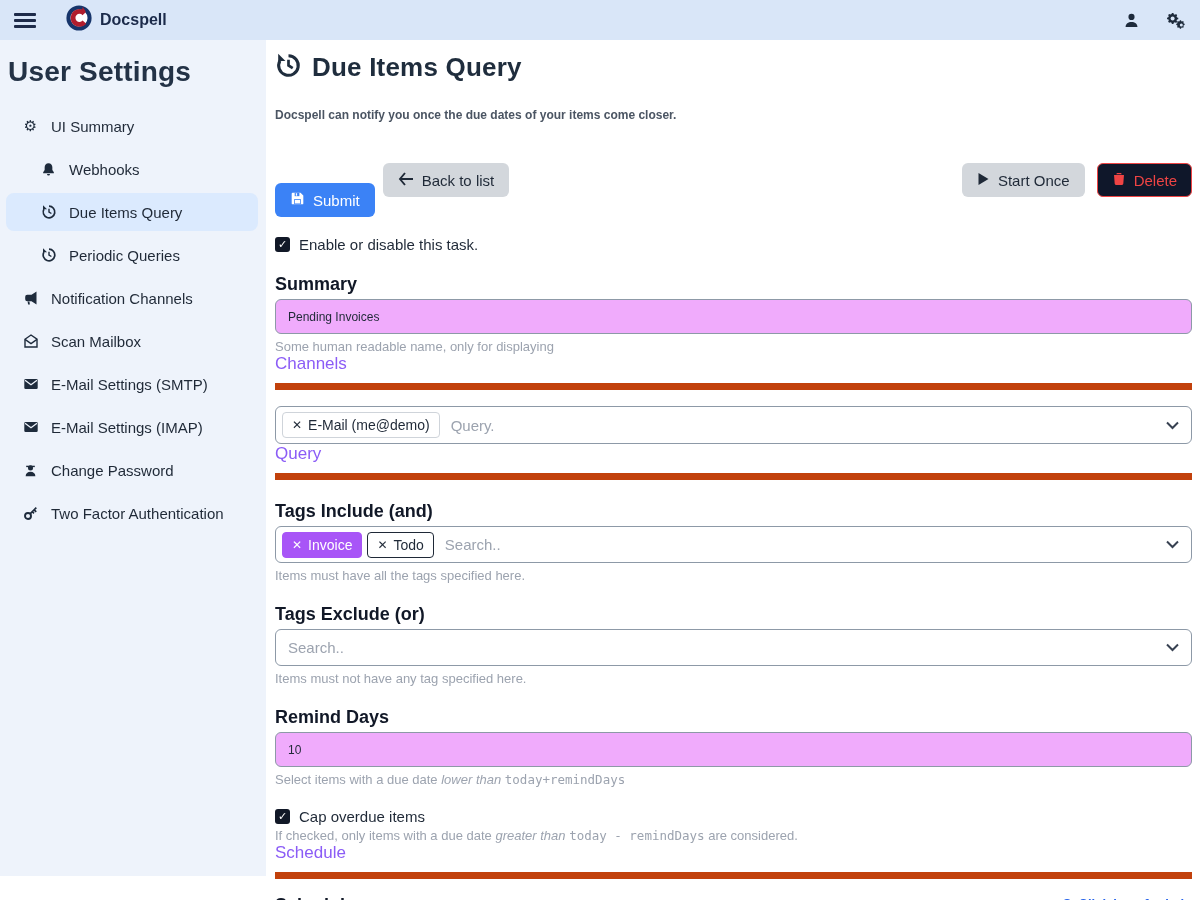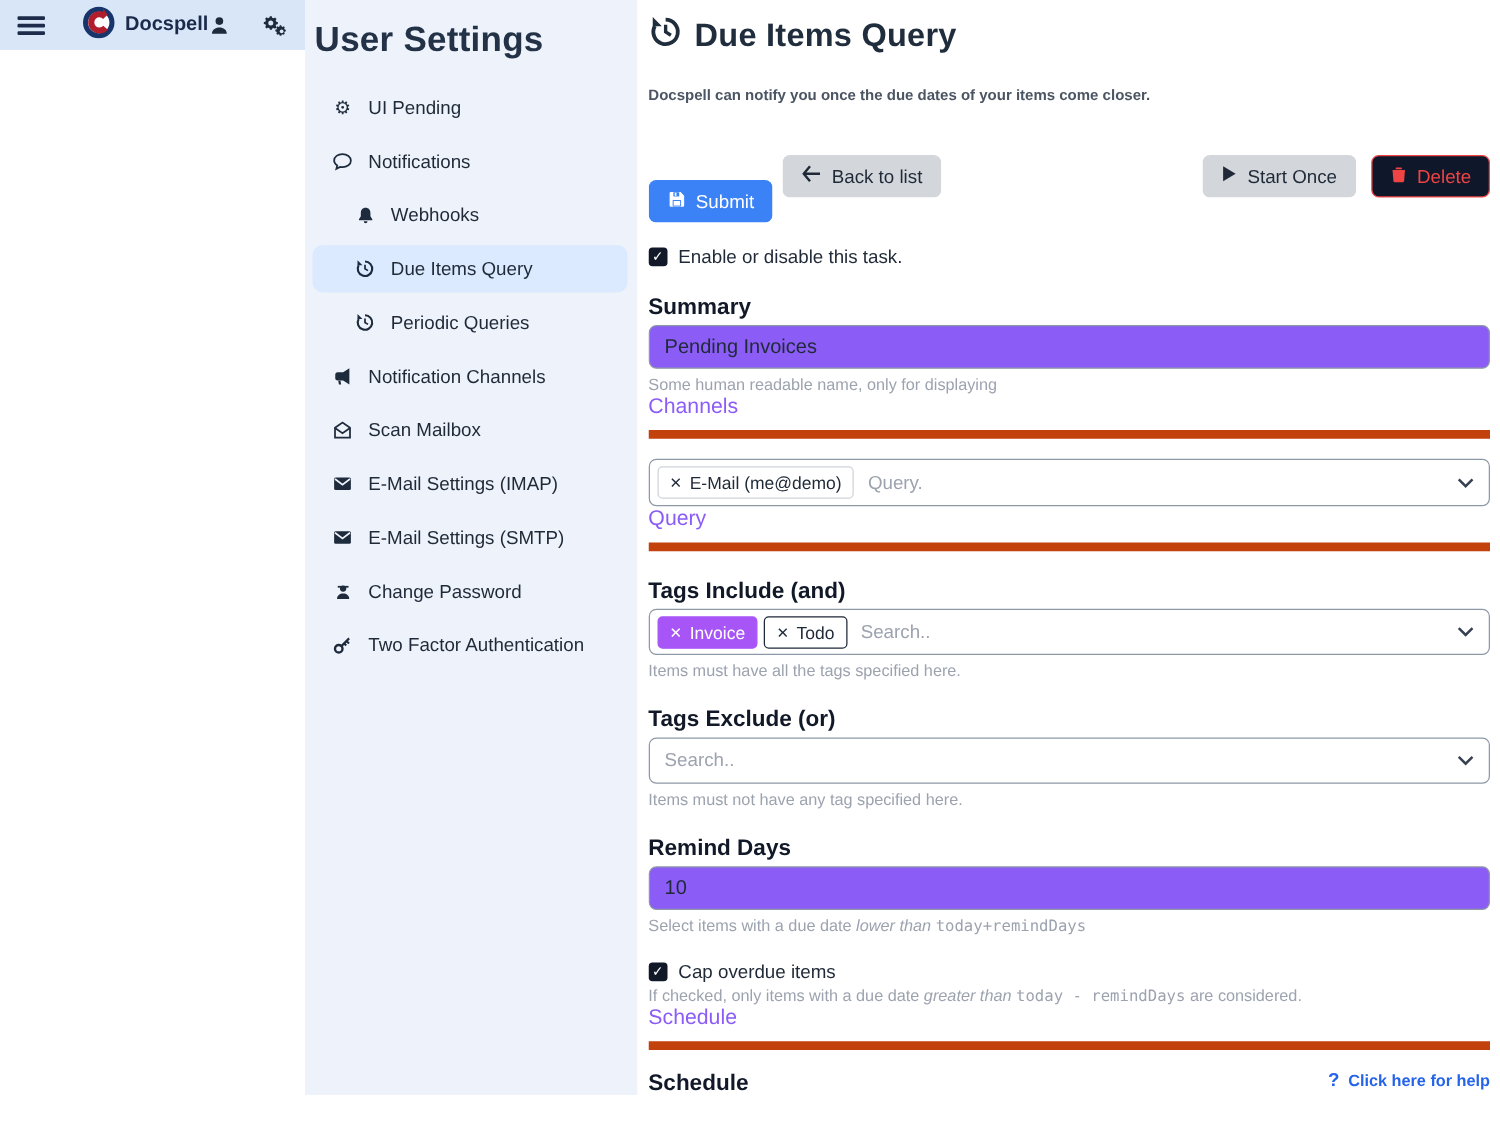--- a/index.html
+++ b/index.html
@@ -1,18 +1,18 @@
 <!DOCTYPE html>
 <html><head>
 <meta charset="utf-8">
 <style>
   * { margin:0; padding:0; box-sizing:border-box; }
   html,body { width:1200px; height:900px; overflow:hidden; background:#fff;
     font-family:"Liberation Sans","DejaVu Sans",sans-serif; color:#1f2937; }
-  .page { width:1200px; height:876px; display:flex; flex-direction:row; }
+  .page { width:1200px; height:876px; display:flex; flex-direction:column; }
 
   
   .navbar { height:40px; background:#d9e6f8; display:flex; align-items:center;
     flex:0 0 40px; padding:0 14px; }
   .hamburger { width:22px; display:flex; flex-direction:column; gap:3px; cursor:pointer; }
   .hamburger span { display:block; height:3px; background:#1e2b4a; border-radius:1px; }
   .brand { display:flex; align-items:center; gap:8px; margin-left:30px; }
   .brand-name { font-weight:bold; font-size:16px; color:#1b2a4a; }
   .nav-right { margin-left:auto; display:flex; align-items:center; gap:26px; }
   .nav-icon { color:#1e2b3c; display:flex; align-items:center; cursor:pointer; }
@@ -43,21 +43,21 @@
   .btn-gray { background:#d3d7dc; color:#1f2937; }
   .btn-danger { background:#0f172a; color:#ef4444; border-color:#ef4444; }
   .btn-right { margin-left:auto; display:flex; gap:12px; }
 
   .check-row { margin-top:19px; display:flex; align-items:center; gap:9px; font-size:15px; color:#1f2937; }
   .checkbox { width:15px; height:15px; background:#111827; border-radius:3px; color:#fff;
     font-size:11px; line-height:15px; text-align:center; cursor:pointer; font-family:"DejaVu Sans",sans-serif; }
 
   .field-label { margin-top:21px; font-size:18px; font-weight:bold; color:#111827; }
   .text-input { margin-top:4px; width:100%; height:35px; border:1px solid #8d99a7; border-radius:6px;
-    font-size:16px; padding:4px 12px; color:#1f2937; background:#8b5cf6;
+    font-size:12px; padding:4px 12px; color:#1f2937; background:#f0abfc;
     font-family:"Liberation Sans","DejaVu Sans",sans-serif; }
   .hint { margin-top:5px; font-size:13px; color:#9ca3af; }
   .hint i { font-style:italic; }
   .hint code { font-family:"DejaVu Sans Mono","Liberation Mono",monospace; font-size:12.5px; }
 
   .section-h { font-size:17px; color:#8b5cf6; padding-bottom:9px;
     border-bottom:7px solid #c2410c; }
 
   .multiselect { margin-top:16px; display:flex; align-items:center; height:38px;
     border:1px solid #8d99a7; border-radius:6px; padding:0 12px 0 6px; background:#fff; cursor:pointer; }
@@ -114,29 +114,21 @@
     </div>
   </div>
 
   <div class="body-row">
 
     <div class="sidebar">
       <h2>User Settings</h2>
 
       <div class="side-item">
         <span class="side-icon">⚙</span>
-        <span>UI Pending</span>
-      </div>
-      <div class="side-item">
-        <span class="side-icon">
-          <svg width="16" height="16" viewBox="0 0 16 16">
-              <path d="M8 2.2C4.3 2.2 1.3 4.4 1.3 7.3c0 1.6 1 3 2.5 4L3.1 14l3-1.5c.6.1 1.2.2 1.9.2 3.7 0 6.7-2.3 6.7-5.2S11.7 2.2 8 2.2z" fill="none" stroke="currentColor" stroke-width="1.4"></path>
-            </svg>
-        </span>
-        <span>Notifications</span>
+        <span>UI Summary</span>
       </div>
       <div class="side-item indent">
         <span class="side-icon">
           <svg width="15" height="15" viewBox="0 0 16 16" fill="currentColor">
               <path d="M8 1.3c-2.6 0-4.1 1.9-4.1 4.2v3.1L2.3 11v1h11.4v-1l-1.6-2.4V5.5c0-2.3-1.5-4.2-4.1-4.2zM6.4 12.8a1.6 1.6 0 0 0 3.2 0z"></path>
             </svg>
         </span>
         <span>Webhooks</span>
       </div>
       <div class="side-item indent active">
@@ -177,30 +169,30 @@
         </span>
         <span>Scan Mailbox</span>
       </div>
       <div class="side-item">
         <span class="side-icon">
           <svg width="16" height="16" viewBox="0 0 16 16">
               <rect x="1.3" y="3" width="13.4" height="10" rx="1.2" fill="currentColor"></rect>
               <path d="M2 4.2l6 4.6 6-4.6" fill="none" stroke="#eef3fb" stroke-width="1.3"></path>
             </svg>
         </span>
-        <span>E-Mail Settings (IMAP)</span>
+        <span>E-Mail Settings (SMTP)</span>
       </div>
       <div class="side-item">
         <span class="side-icon">
           <svg width="16" height="16" viewBox="0 0 16 16">
               <rect x="1.3" y="3" width="13.4" height="10" rx="1.2" fill="currentColor"></rect>
               <path d="M2 4.2l6 4.6 6-4.6" fill="none" stroke="#eef3fb" stroke-width="1.3"></path>
             </svg>
         </span>
-        <span>E-Mail Settings (SMTP)</span>
+        <span>E-Mail Settings (IMAP)</span>
       </div>
       <div class="side-item">
         <span class="side-icon">
           <svg width="15" height="15" viewBox="0 0 16 16" fill="currentColor">
               <circle cx="8" cy="5.2" r="2.7"></circle>
               <rect x="3.4" y="2.9" width="9.2" height="1.5"></rect>
               <path d="M2.8 14c0-2.9 2.3-4.6 5.2-4.6s5.2 1.7 5.2 4.6z"></path>
             </svg>
         </span>
         <span>Change Password</span>

